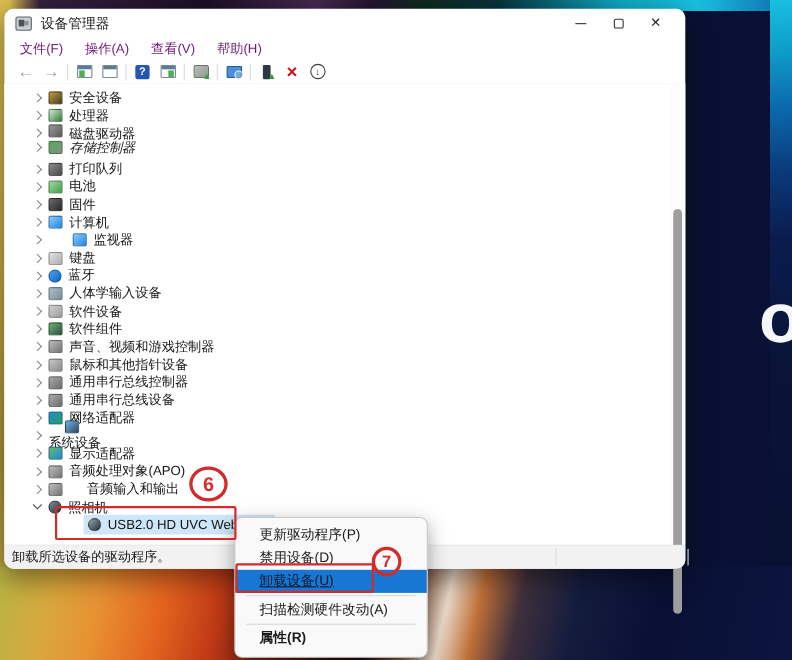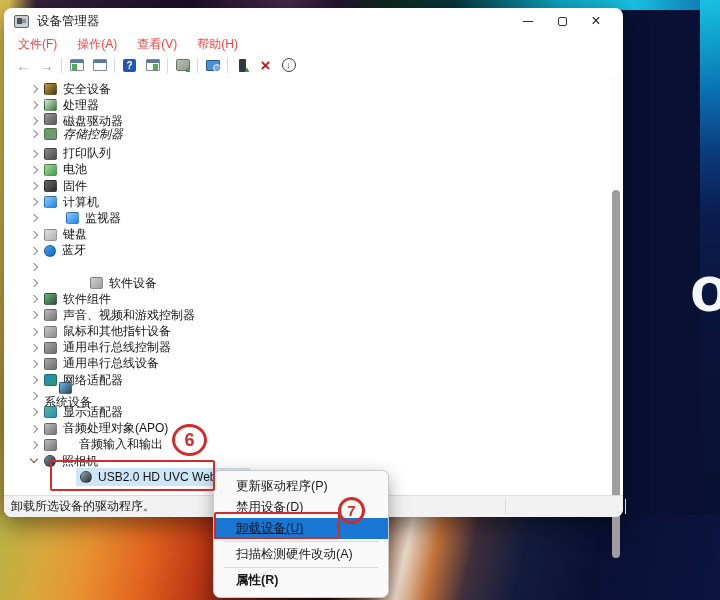--- a/index.html
+++ b/index.html
@@ -30,21 +30,21 @@
   #app-icon::before { content:""; position:absolute; right:2px; top:3px; width:4px; height:4px; background:#8a9298; }
   #title-text { font-size:12.5px; color:#1a1a1a; }
   #win-controls { margin-left:auto; display:flex; align-items:center; gap:0; }
   .wc { width:34px; height:24px; display:flex; align-items:center; justify-content:center; color:#222; }
   #min-glyph { width:10px; height:0; border-top:1.5px solid #333; }
   #max-glyph { width:9px; height:9px; border:1.3px solid #333; border-radius:2px; }
   #close-glyph { font-size:16px; line-height:1; color:#222; }
 
   
   #menubar { position:absolute; left:0; top:26px; right:0; height:20px; display:flex; align-items:center; padding:0 4px; }
-  .menu-item { font-size:12px; color:#ef4444; padding:2px 10px; }
+  .menu-item { font-size:12px; color:#701a75; padding:2px 10px; }
 
   
   #toolbar { position:absolute; left:0; top:46px; right:0; height:23px; display:flex; align-items:center; padding:0 8px; border-bottom:1px solid #e3e3e3; }
   .tbi { width:23px; height:20px; display:flex; align-items:center; justify-content:center; position:relative; }
   .tbsep { width:1px; height:15px; background:#d9d9d9; margin:0 3px; }
   .glyph-arrow { font-size:15px; font-weight:bold; color:#9aa3ab; }
   .ic-win { width:14px; height:12px; border:1px solid #7a8a9a; background:#fff; position:relative; border-radius:1px; }
   .ic-win::before { content:""; position:absolute; left:0; top:0; right:0; height:3px; background:#5a7a9a; }
   .ic-win.green-left::after { content:""; position:absolute; left:1px; top:4px; width:5px; height:6px; background:#4caf50; }
   .ic-win.green-right::after { content:""; position:absolute; right:1px; top:4px; width:5px; height:6px; background:#4caf50; }
@@ -243,22 +243,26 @@
   </div>
       <div class="trow lvl0" style="top: 166.7px;">
     <span class="chev"></span>
     <span class="selwrap-slot" style="display:flex;align-items:center;">
       <span class="ticon round" style="background: linear-gradient(135deg, rgb(66, 165, 245), rgb(21, 101, 192));"></span>
       <span class="tlabel">蓝牙</span>
     </span>
   </div>
       <div class="trow lvl0" style="top: 182.87px;">
     <span class="chev"></span>
-  </div>
-      <div class="trow lvl0" style="top: 199.04px; gap: 46px;">
+    <span class="selwrap-slot" style="display:flex;align-items:center;">
+      <span class="ticon" style="background: linear-gradient(135deg, rgb(176, 190, 197), rgb(120, 144, 156));"></span>
+      <span class="tlabel">人体学输入设备</span>
+    </span>
+  </div>
+      <div class="trow lvl0" style="top: 199.04px;">
     <span class="chev"></span>
     <span class="selwrap-slot" style="display:flex;align-items:center;">
       <span class="ticon" style="background: linear-gradient(135deg, rgb(207, 207, 207), rgb(158, 158, 158));"></span>
       <span class="tlabel">软件设备</span>
     </span>
   </div>
       <div class="trow lvl0" style="top: 215.21px;">
     <span class="chev"></span>
     <span class="selwrap-slot" style="display:flex;align-items:center;">
       <span class="ticon" style="background: linear-gradient(135deg, rgb(102, 187, 106), rgb(55, 71, 79));"></span>

